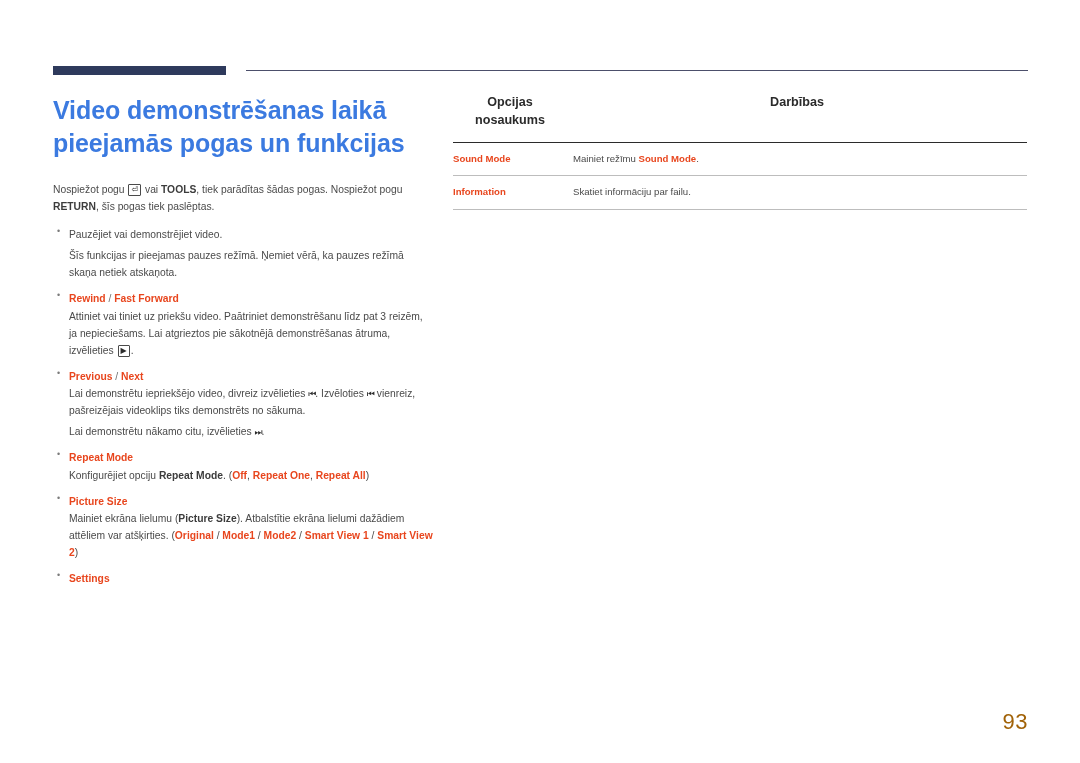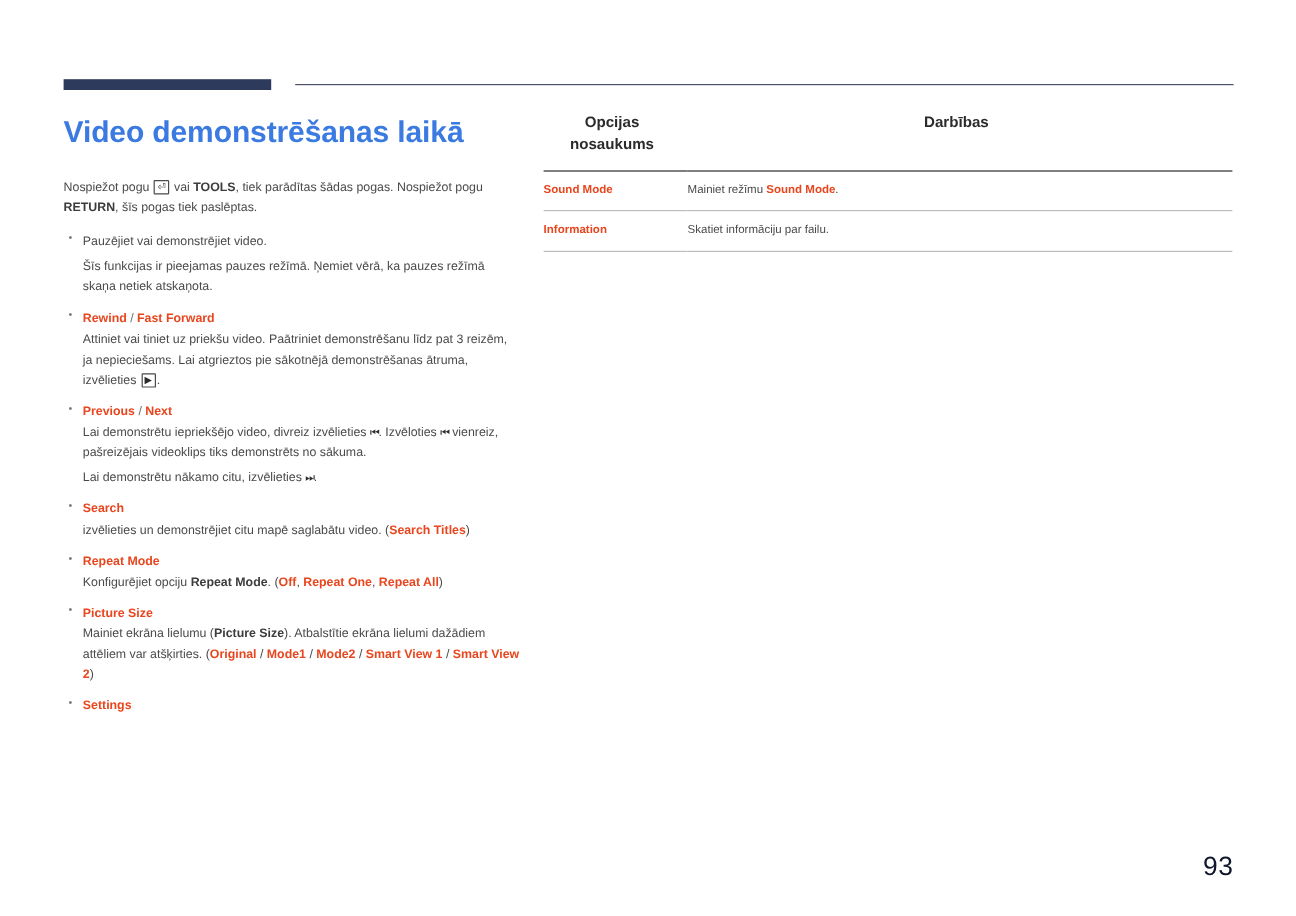--- a/index.html
+++ b/index.html
@@ -164,36 +164,37 @@
     font-size: 9.6px;
   }
   table.opt tbody td.desc b { color: #e8461e; }
 
   
   .page-number {
     position: absolute;
     right: 52px;
     bottom: 28px;
     font-size: 22px;
-    color: #0f172a;
+    color: #a16207;
     letter-spacing: 0.5px;
   }
 </style>
 </head>
 <body>
 
 <div class="deco">
   <div class="deco-bar"></div>
   <div class="deco-line"></div>
 </div>
 
 <div class="left-col">
 
   <h1 class="page-title">
     <span>Video demonstrēšanas laikā</span><br>
+    <span>pieejamās pogas un funkcijas</span>
   </h1>
 
   <p class="intro">
     <span>Nospiežot pogu </span><span class="keycap">⏎</span><span> vai </span><b>TOOLS</b><span>, tiek parādītas šādas pogas. Nospiežot pogu </span><b>RETURN</b><span>, šīs pogas tiek paslēptas.</span>
   </p>
 
   <ul class="bullets">
 
     <li>
       <p class="b-body">Pauzējiet vai demonstrējiet video.</p>
@@ -214,28 +215,20 @@
         <span>Previous</span><span class="sep"> / </span><span>Next</span>
       </div>
       <p class="b-body">
         <span>Lai demonstrētu iepriekšējo video, divreiz izvēlieties </span><span class="glyph">⏮</span><span>. Izvēloties </span><span class="glyph">⏮</span><span> vienreiz, pašreizējais videoklips tiks demonstrēts no sākuma.</span>
       </p>
       <p class="b-body">
         <span>Lai demonstrētu nākamo citu, izvēlieties </span><span class="glyph">⏭</span><span>.</span>
       </p>
     </li>
 
-    <li>
-      <div class="b-head">
-        <span>Search</span>
-      </div>
-      <p class="b-body">
-        <span>izvēlieties un demonstrējiet citu mapē saglabātu video. (</span><span class="hl">Search Titles</span><span>)</span>
-      </p>
-    </li>
 
     <li>
       <div class="b-head">
         <span>Repeat Mode</span>
       </div>
       <p class="b-body">
         <span>Konfigurējiet opciju </span><b>Repeat Mode</b><span>. (</span><span class="hl">Off</span><span>, </span><span class="hl">Repeat One</span><span>, </span><span class="hl">Repeat All</span><span>)</span>
       </p>
     </li>
 

